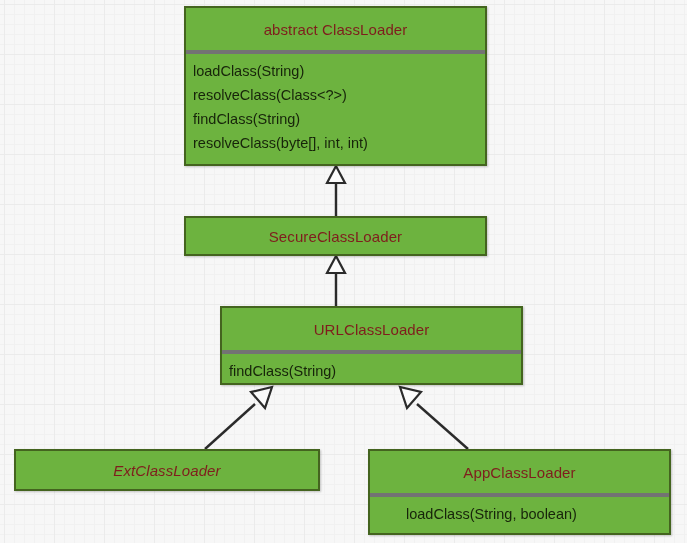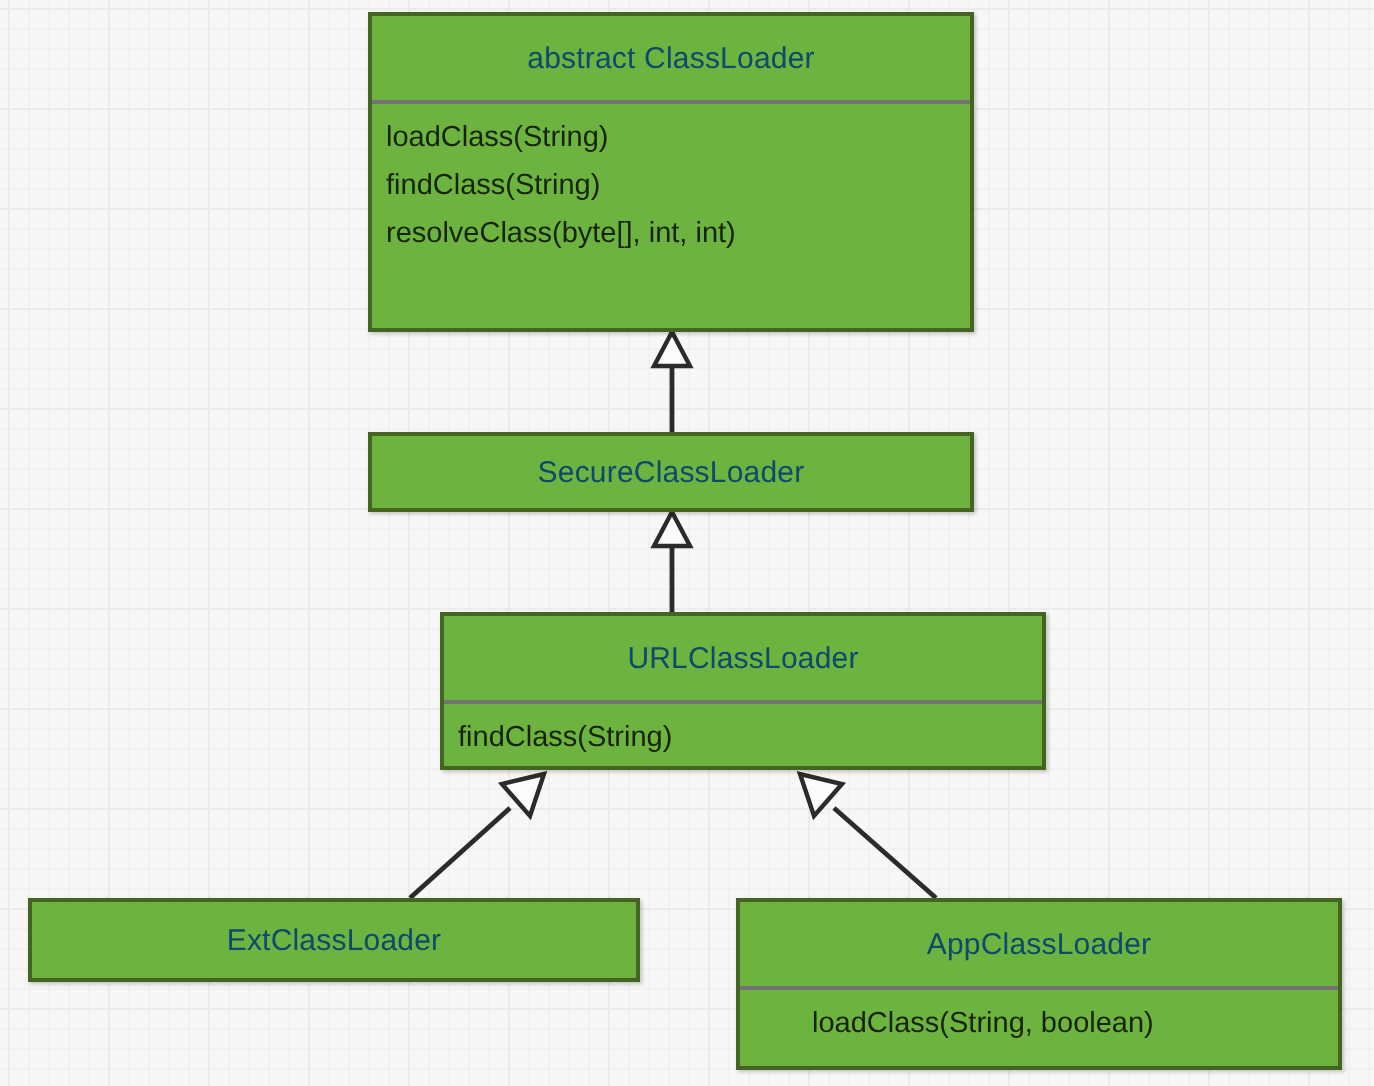--- a/index.html
+++ b/index.html
@@ -39,33 +39,33 @@
     background: #6db33f;
     border: 2px solid #44641f;
     box-shadow: 1px 1px 2px rgba(0,0,0,0.22);
     z-index: 3;
   }
 
   .class-title {
     box-sizing: border-box;
     width: 100%;
     text-align: center;
-    color: #0c4a6e;
+    color: #7f1d1d;
     font-size: 15px;
     font-family: "Liberation Sans", sans-serif;
     display: flex;
     align-items: center;
     justify-content: center;
     letter-spacing: 0.1px;
   }
 
   .members {
     box-sizing: border-box;
     width: 100%;
-    border-top: 2px solid #737373;
+    border-top: 4px solid #737373;
     padding: 5px 0 4px 7px;
   }
 
   .member {
     color: #17240a;
     font-size: 14.5px;
     font-family: "Liberation Sans", sans-serif;
     line-height: 24px;
     white-space: nowrap;
     text-align: left;
@@ -118,38 +118,39 @@
     <g>
       <line class="edge-line" x1="468" y1="449" x2="417" y2="404"></line>
       <polygon class="edge-head" points="400,387 407,408 421,392"></polygon>
     </g>
   </svg>
 
   <div class="uml-class" style="left:184px; top:6px; width:303px; height:160px;">
     <div class="class-title" style="height:42px;">abstract ClassLoader</div>
     <div class="members" style="height:114px;">
       <div class="member">loadClass(String)</div>
+      <div class="member">resolveClass(Class&lt;?&gt;)</div>
       <div class="member">findClass(String)</div>
       <div class="member">resolveClass(byte[], int, int)</div>
     </div>
   </div>
 
   <div class="uml-class" style="left:184px; top:216px; width:303px; height:40px;">
     <div class="class-title" style="height:100%;">SecureClassLoader</div>
   </div>
 
   <div class="uml-class" style="left:184px; top:306px; width:303px; height:79px;margin-left:36px;">
     <div class="class-title" style="height:42px;">URLClassLoader</div>
     <div class="members" style="height:33px;">
       <div class="member">findClass(String)</div>
     </div>
   </div>
 
   <div class="uml-class" style="left:14px; top:449px; width:306px; height:42px;">
-    <div class="class-title" style="height:100%;">ExtClassLoader</div>
+    <div class="class-title" style="height:100%;font-style:italic;">ExtClassLoader</div>
   </div>
 
   <div class="uml-class" style="left:368px; top:449px; width:303px; height:86px;">
     <div class="class-title" style="height:42px;">AppClassLoader</div>
     <div class="members" style="height:40px;padding-left:36px;">
       <div class="member">loadClass(String, boolean)</div>
     </div>
   </div>
 
 </div>

